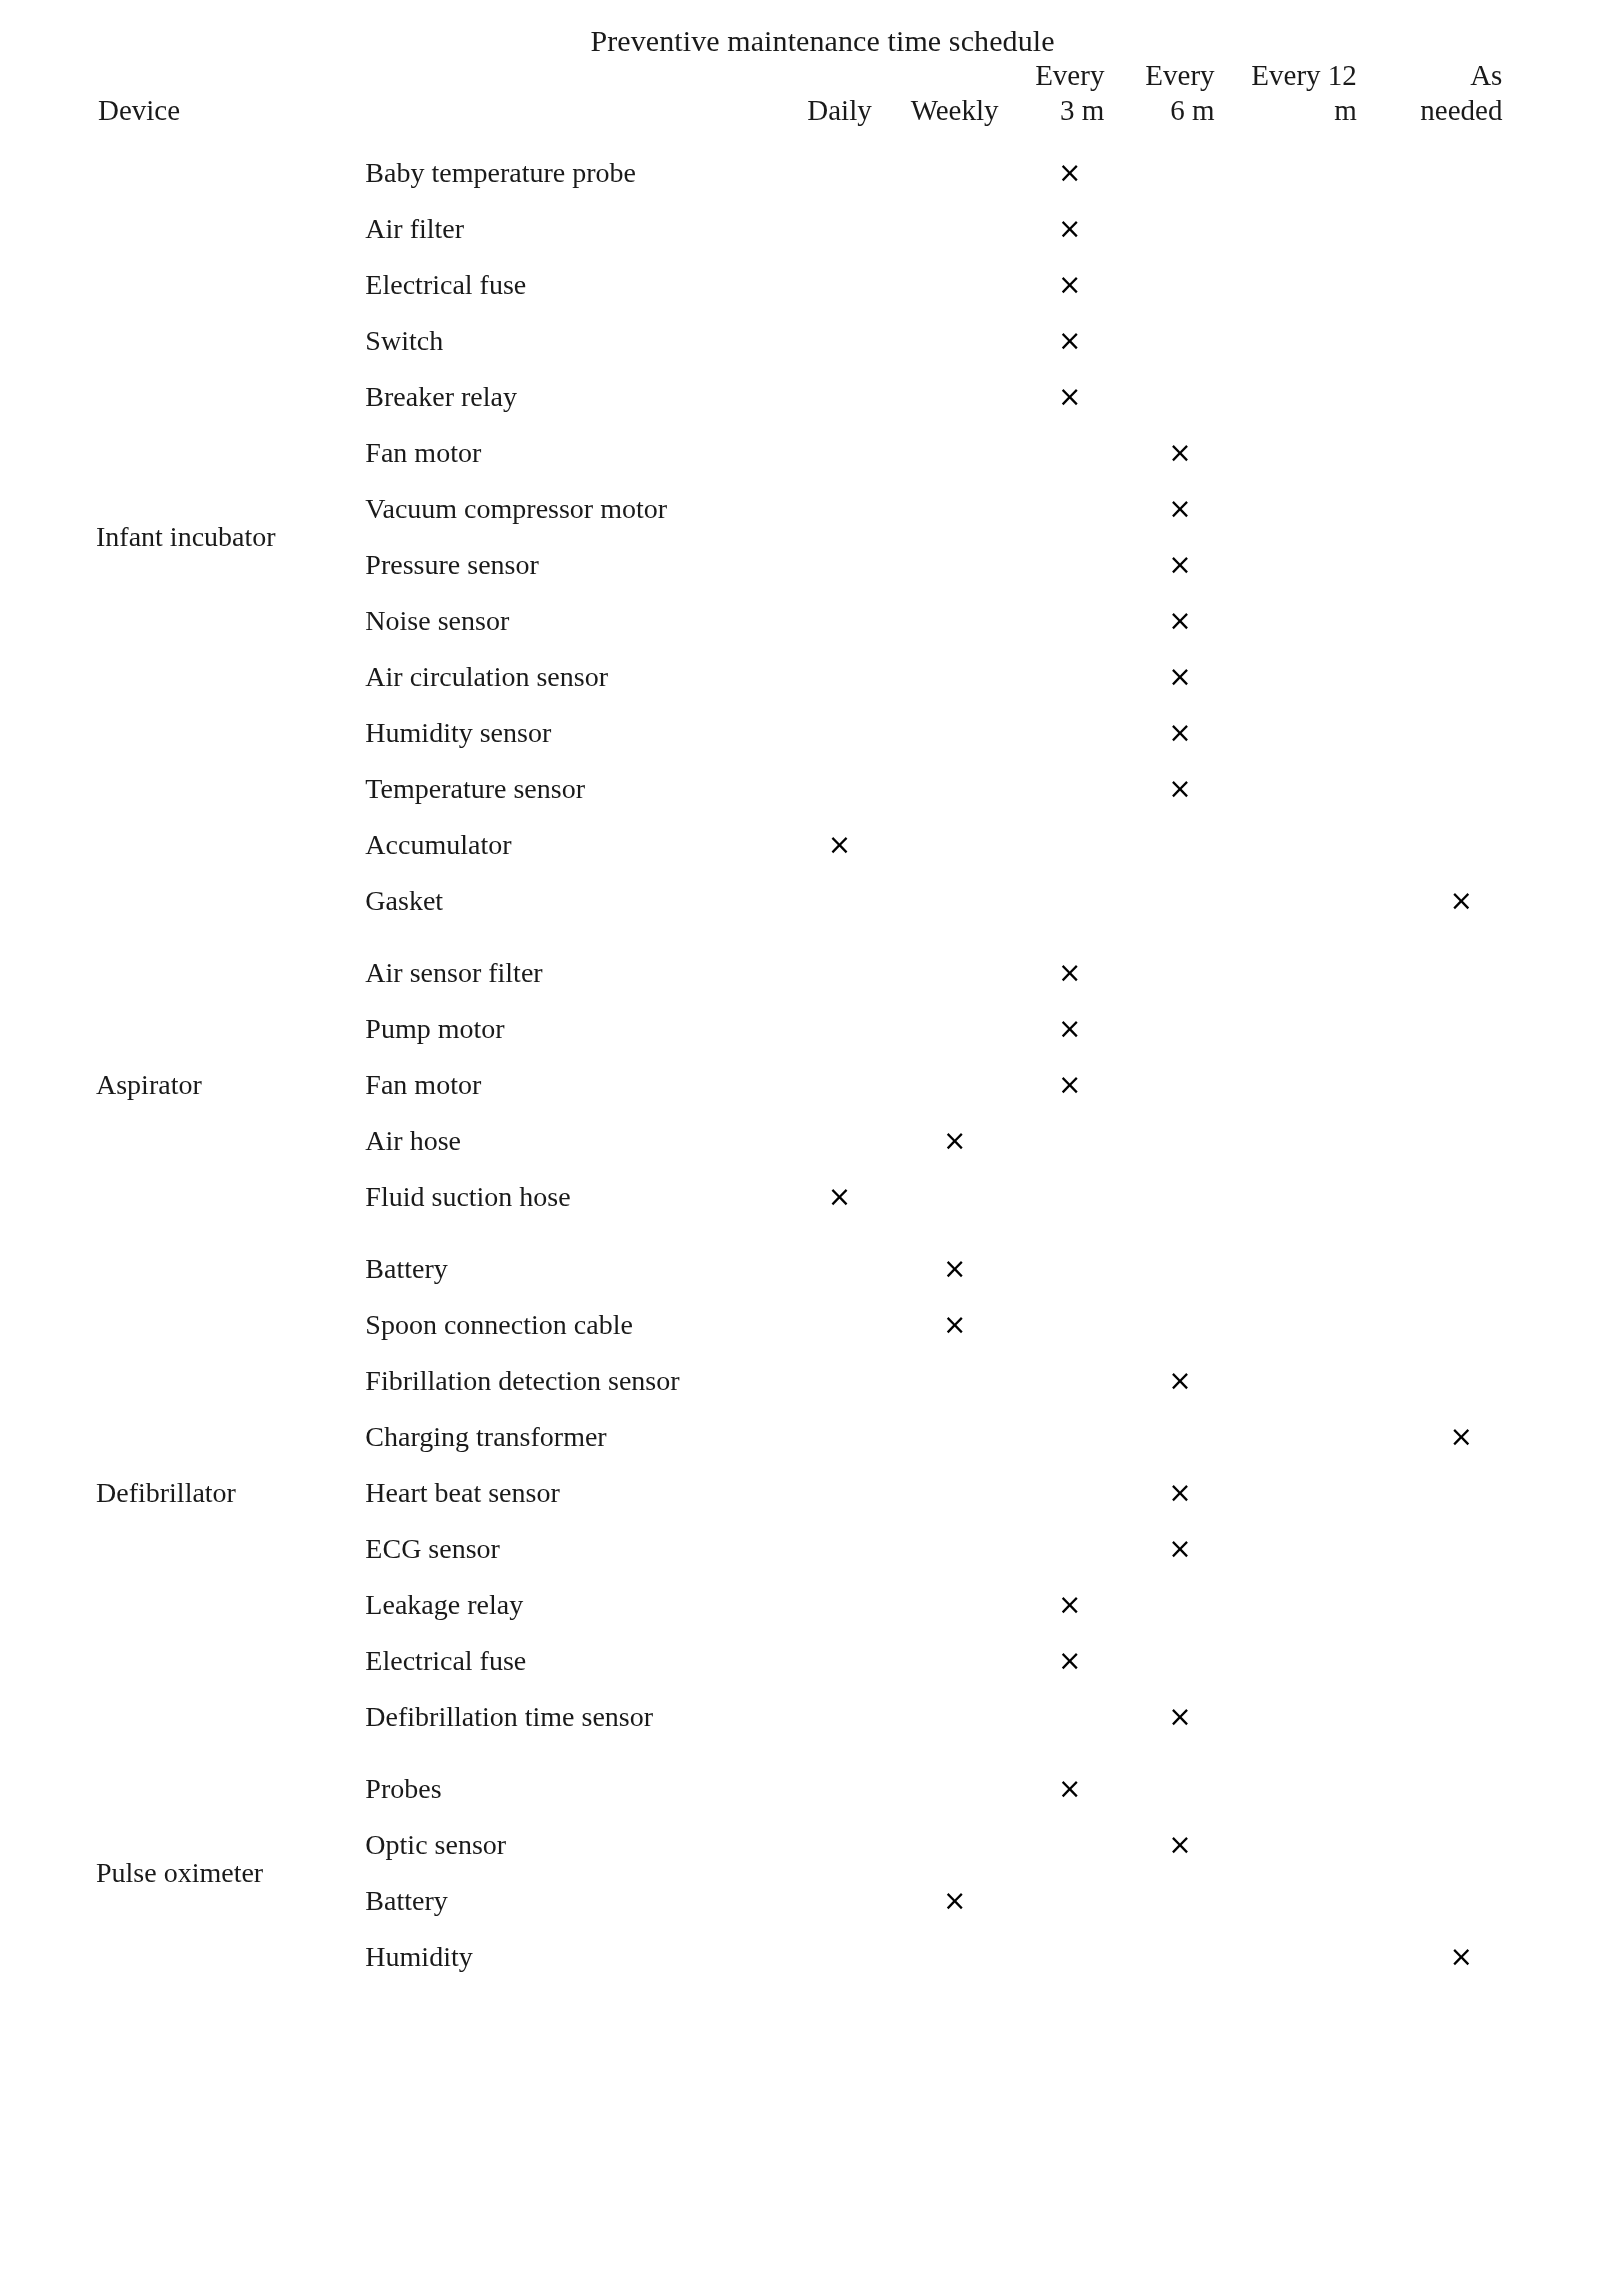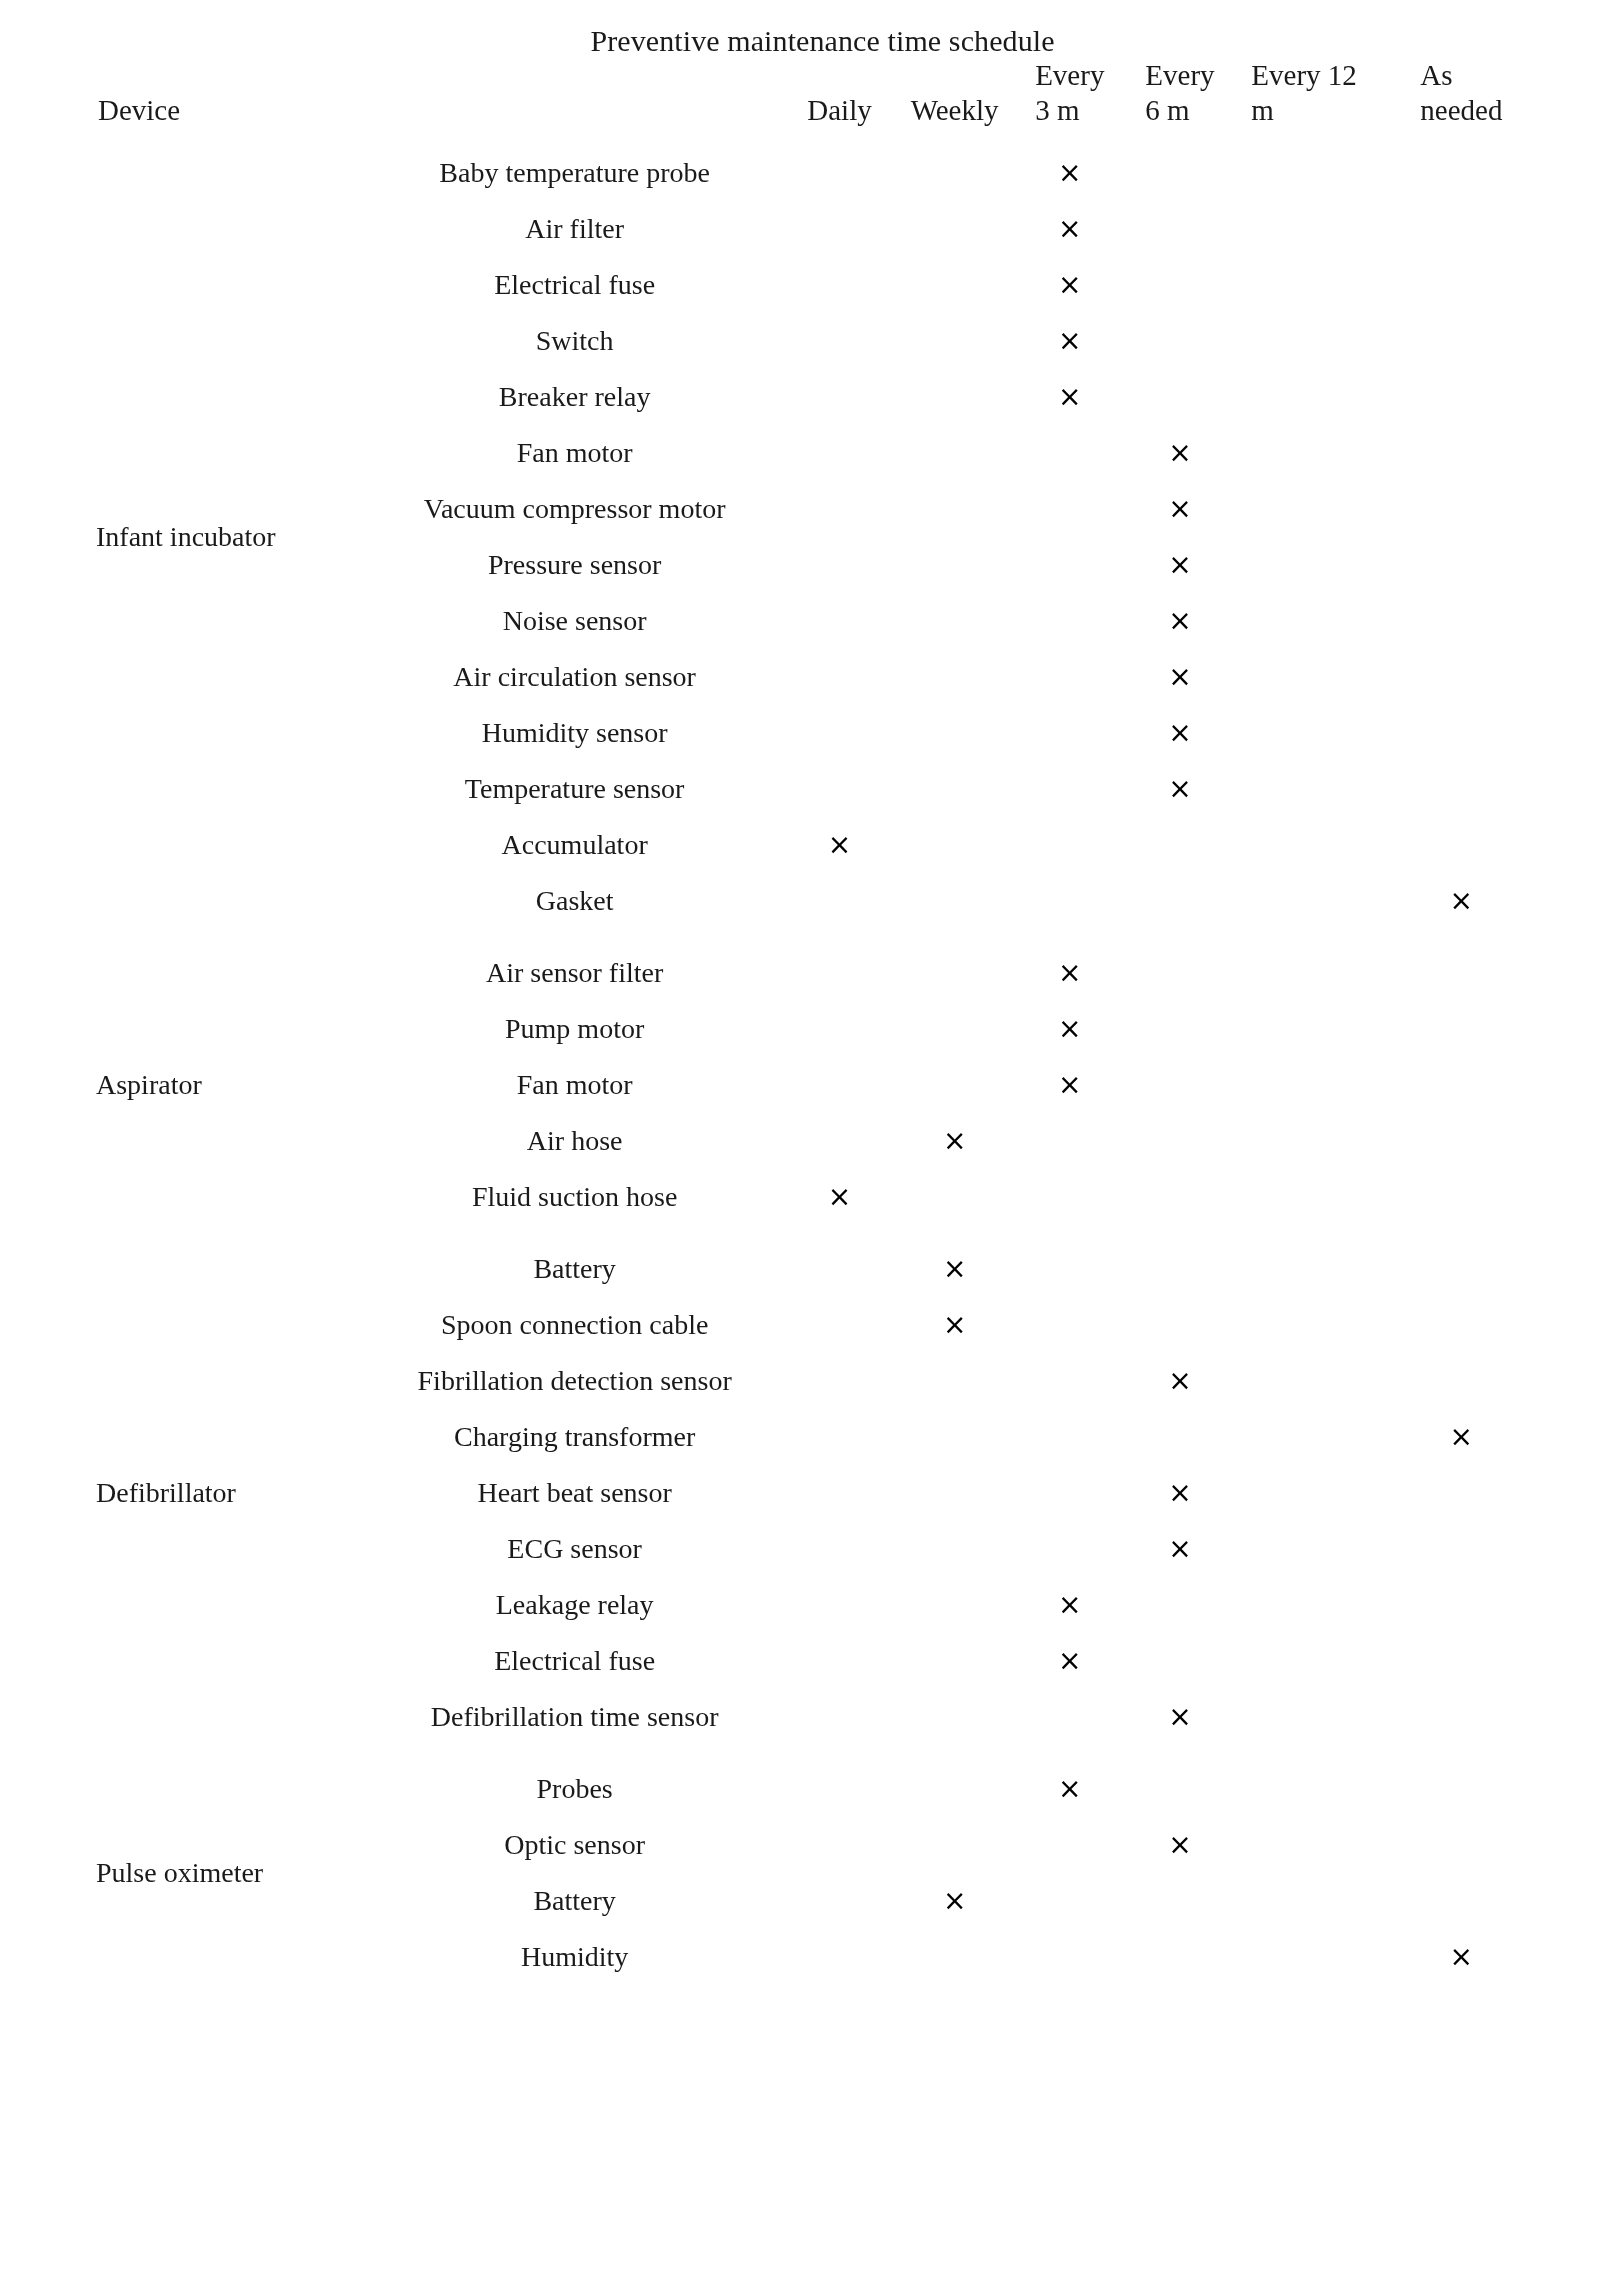--- a/index.html
+++ b/index.html
@@ -69,37 +69,37 @@
     text-align: left;
     padding-left: 2px;
     vertical-align: bottom;
   }
   .head-row th.ck {
     text-align: center;
   }
   .head-row th .hw {
     display: inline-block;
     max-width: 100%;
-    text-align: left;
+    text-align: right;
   }
 
   tr.data-row td {
     font-size: 28px;
     line-height: 1.0;
     height: 56px;
     vertical-align: middle;
   }
   td.device-cell {
     text-align: left;
     padding-left: 2px;
     font-size: 28px;
     vertical-align: middle;
   }
   td.part-cell {
-    text-align: center;
+    text-align: left;
     font-size: 28px;
     white-space: nowrap;
   }
   td.mark-cell {
     text-align: center;
     font-size: 27px;
     font-family: "DejaVu Sans", "Liberation Sans", sans-serif;
     color: #000000;
   }
   .grp-pad-top td { height: 16px; }

